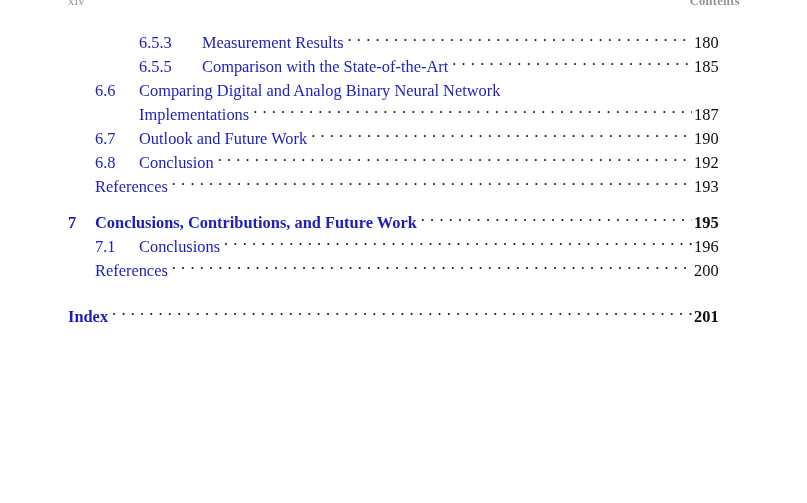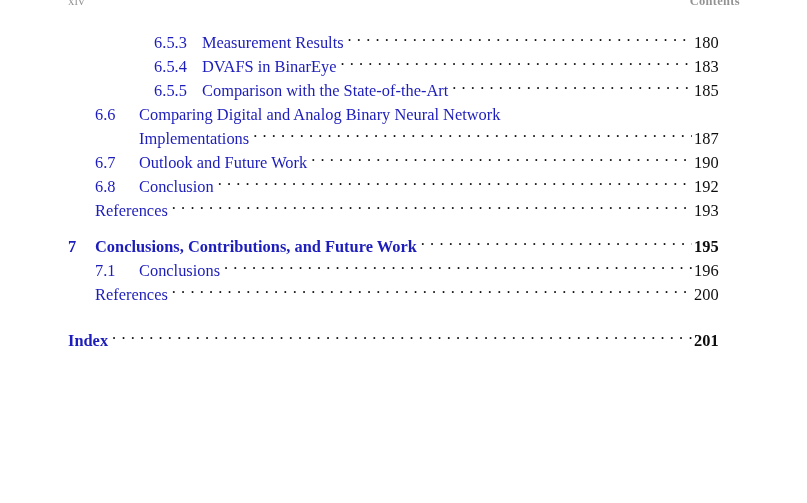--- a/index.html
+++ b/index.html
@@ -107,21 +107,21 @@
 
   
   
   .lvl-chapter .num   { width: 27px; margin-left: 68px; }
   .lvl-chapter .title { }
 
   
   .lvl-section .num   { width: 44px; margin-left: 95px; }
 
   
-  .lvl-subsection .num   { width: 63px; margin-left: 139px; text-align: center; }
+  .lvl-subsection .num   { width: 63px; margin-left: 139px; }
 
   
   .lvl-unnum-section .num   { width: 0px; margin-left: 95px; }
 
   
   .lvl-unnum-chapter .num   { width: 0px; margin-left: 68px; }
 
   
   .toc-row.continuation .num { width: 0px; margin-left: 139px; }
 
@@ -149,26 +149,20 @@
 
   <div class="toc">
 
     <div class="toc-row lvl-subsection">
       <span class="num">6.5.3</span>
       <span class="title">Measurement Results</span>
       <span class="leader"></span>
       <span class="pageno">180</span>
     </div>
 
-    <div class="toc-row lvl-subsection">
-      <span class="num">6.5.4</span>
-      <span class="title">DVAFS in BinarEye</span>
-      <span class="leader"></span>
-      <span class="pageno">183</span>
-    </div>
 
     <div class="toc-row lvl-subsection">
       <span class="num">6.5.5</span>
       <span class="title">Comparison with the State-of-the-Art</span>
       <span class="leader"></span>
       <span class="pageno">185</span>
     </div>
 
     <div class="toc-row lvl-section nolead">
       <span class="num">6.6</span>

